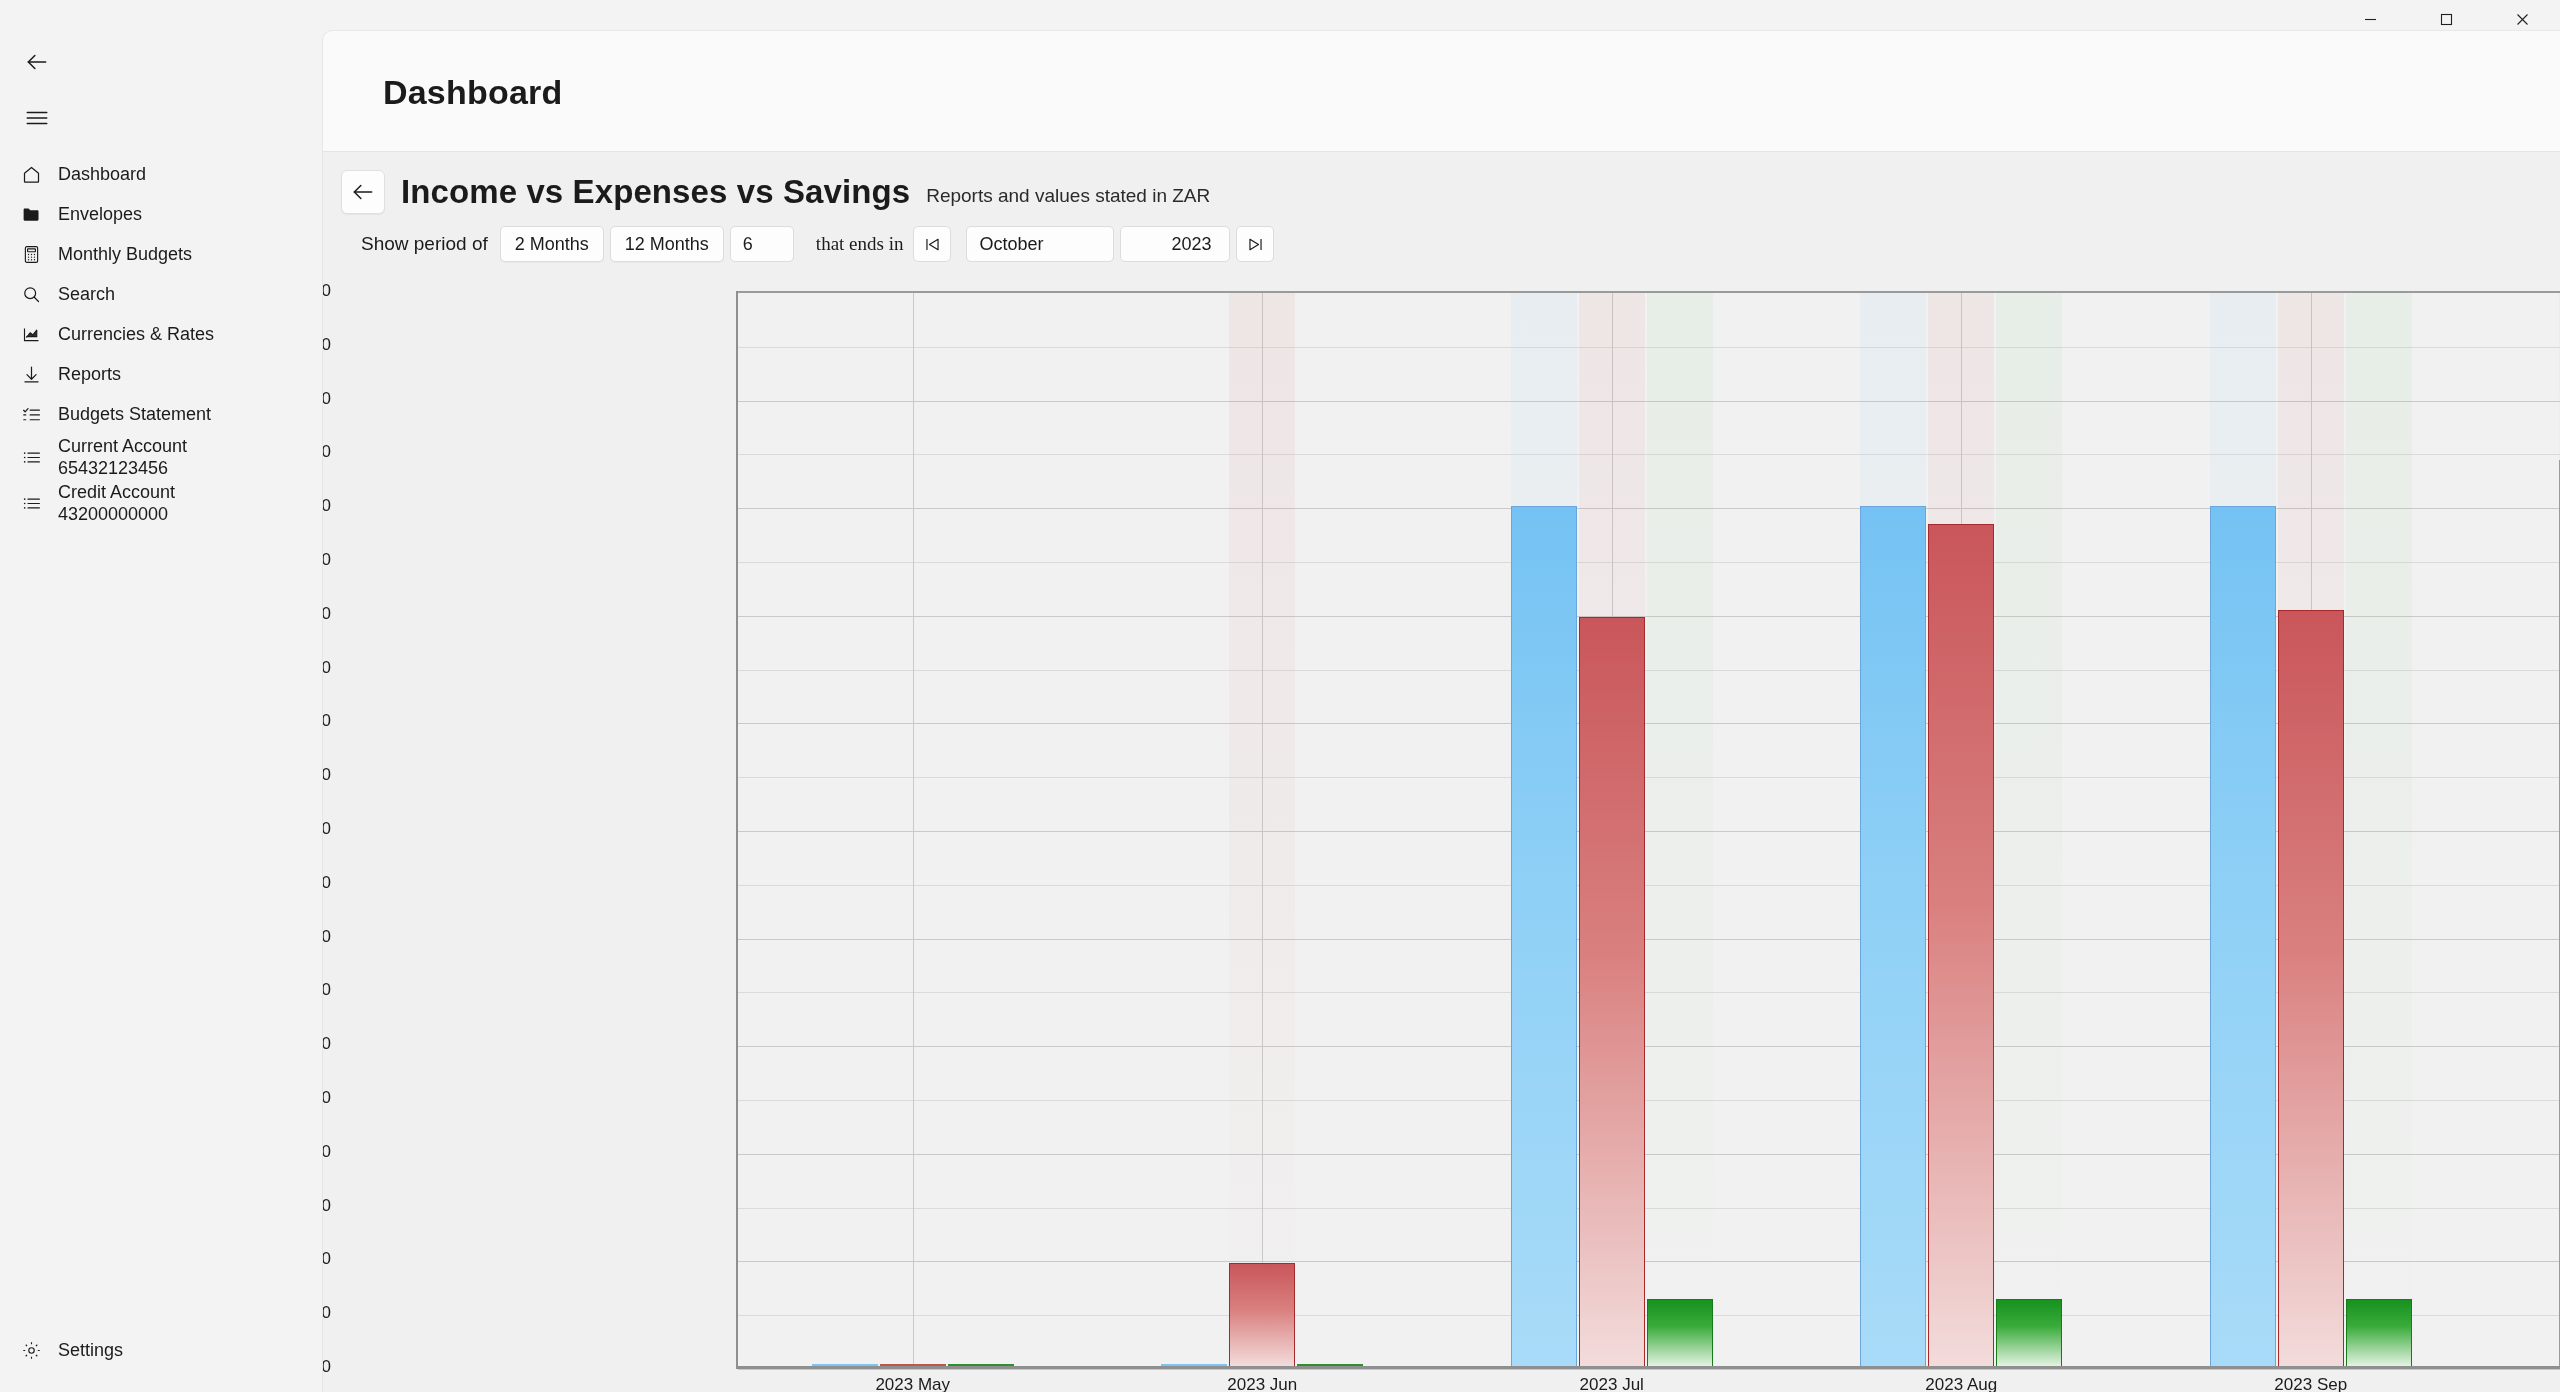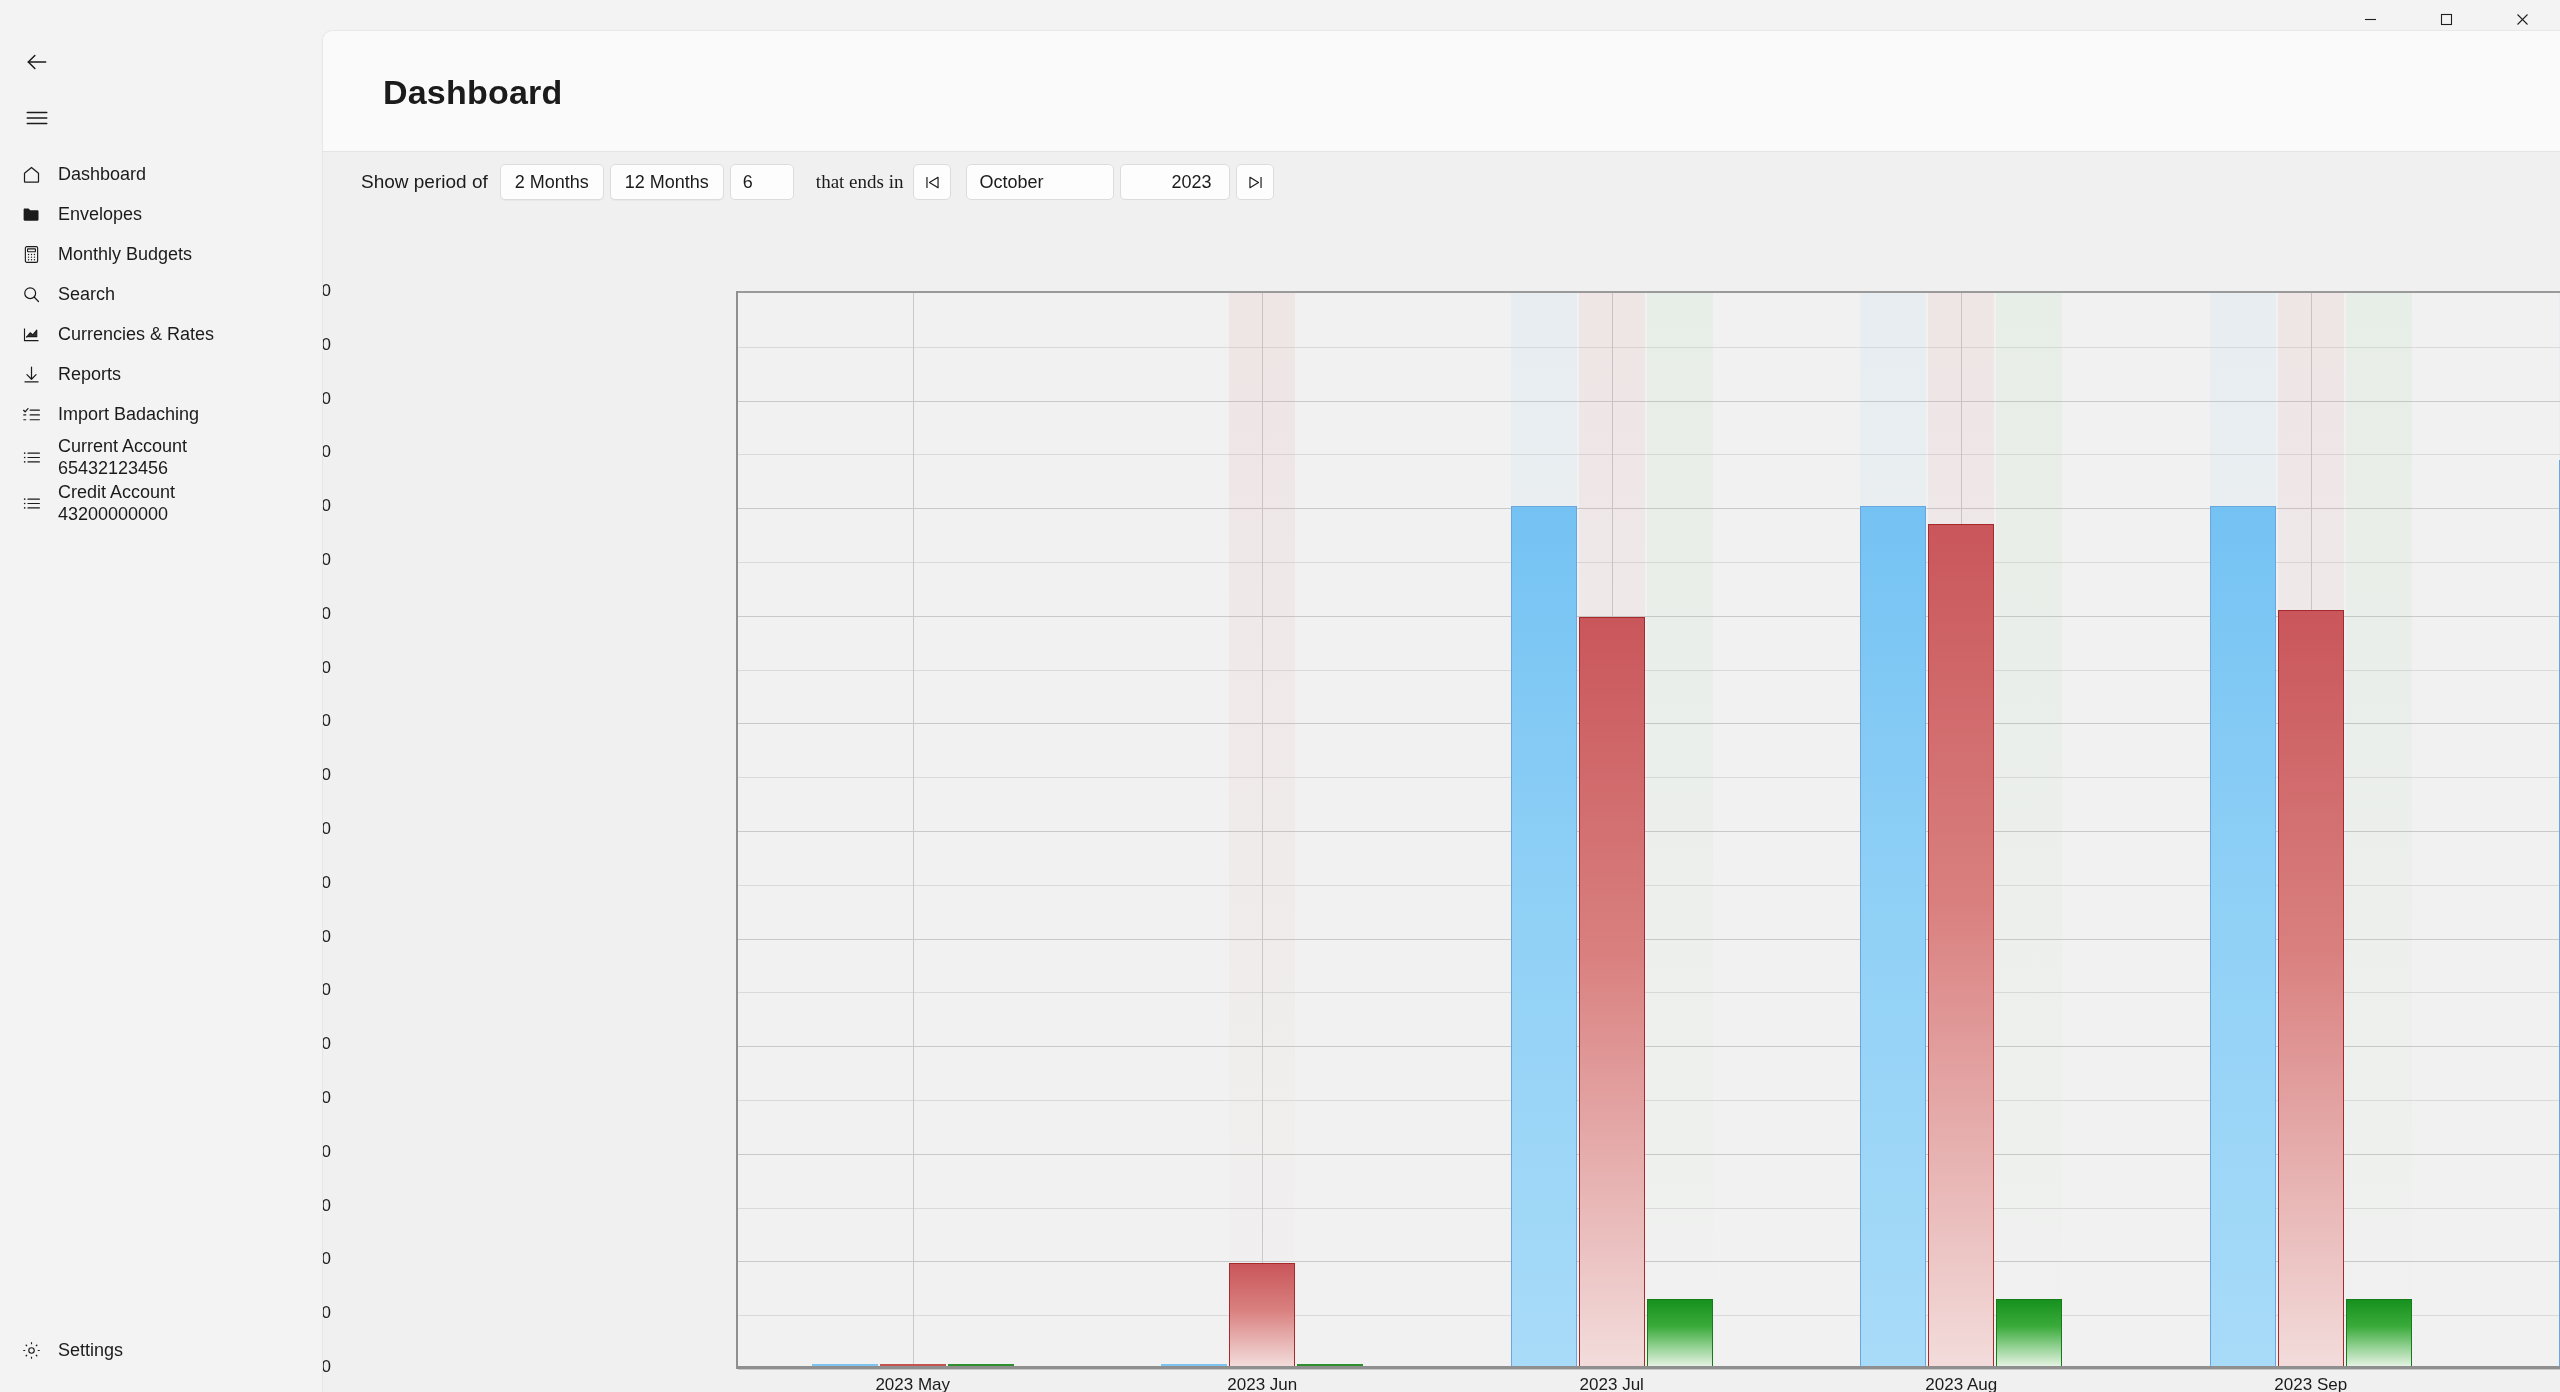--- a/index.html
+++ b/index.html
@@ -283,21 +283,21 @@
     <span class="nav-icon">
       <svg width="21" height="21" viewBox="0 0 24 24" fill="none" stroke="currentColor" stroke-width="1.4" stroke-linecap="round" stroke-linejoin="round">
         <path d="M3 7.2l1.7 1.7L8 5.2"></path>
           <line x1="10.5" y1="7" x2="21" y2="7"></line>
         <line x1="3.2" y1="12.5" x2="5.4" y2="12.5"></line>
           <line x1="10.5" y1="12.5" x2="21" y2="12.5"></line>
         <line x1="3.2" y1="18" x2="5.4" y2="18"></line>
           <line x1="10.5" y1="18" x2="21" y2="18"></line>
       </svg>
     </span>
-    <span class="nav-label">Import Badaching</span>
+    <span class="nav-label">Budgets Statement</span>
   </div>
 
   <div class="nav-item tall">
     <span class="nav-icon">
       <svg width="21" height="21" viewBox="0 0 24 24" fill="none" stroke="currentColor" stroke-width="1.4" stroke-linecap="round">
         <circle cx="4.2" cy="7" r=".95" fill="currentColor" stroke="none"></circle>
           <line x1="8" y1="7" x2="21" y2="7"></line>
         <circle cx="4.2" cy="12" r=".95" fill="currentColor" stroke="none"></circle>
           <line x1="8" y1="12" x2="21" y2="12"></line>
         <circle cx="4.2" cy="17" r=".95" fill="currentColor" stroke="none"></circle>
@@ -339,20 +339,30 @@
     </div>
   </div>
 </div>
 
 <div class="content">
 
   <div class="page-title">Dashboard</div>
 
   <div class="report-panel">
 
+    <div class="report-head">
+      <div class="back-chip">
+        <svg width="26" height="26" viewBox="0 0 24 24" fill="none" stroke="currentColor" stroke-width="1.4" stroke-linecap="round" stroke-linejoin="round">
+          <path d="M20 12H4"></path>
+            <path d="M10 6l-6 6 6 6"></path>
+        </svg>
+      </div>
+      <div class="report-title">Income vs Expenses vs Savings</div>
+      <div class="report-subtitle">Reports and values stated in ZAR</div>
+    </div>
 
     <div class="controls">
       <span class="ctl-label">Show period of</span>
       <div class="btn">2 Months</div>
       <div class="btn">12 Months</div>
       <div class="field num">6</div>
       <span class="ctl-label mid">that ends in</span>
       <div class="nav-arrow">
         <svg width="19" height="19" viewBox="0 0 24 24" fill="none" stroke="currentColor" stroke-width="1.5" stroke-linejoin="round">
           <line x1="5" y1="5" x2="5" y2="19"></line>

